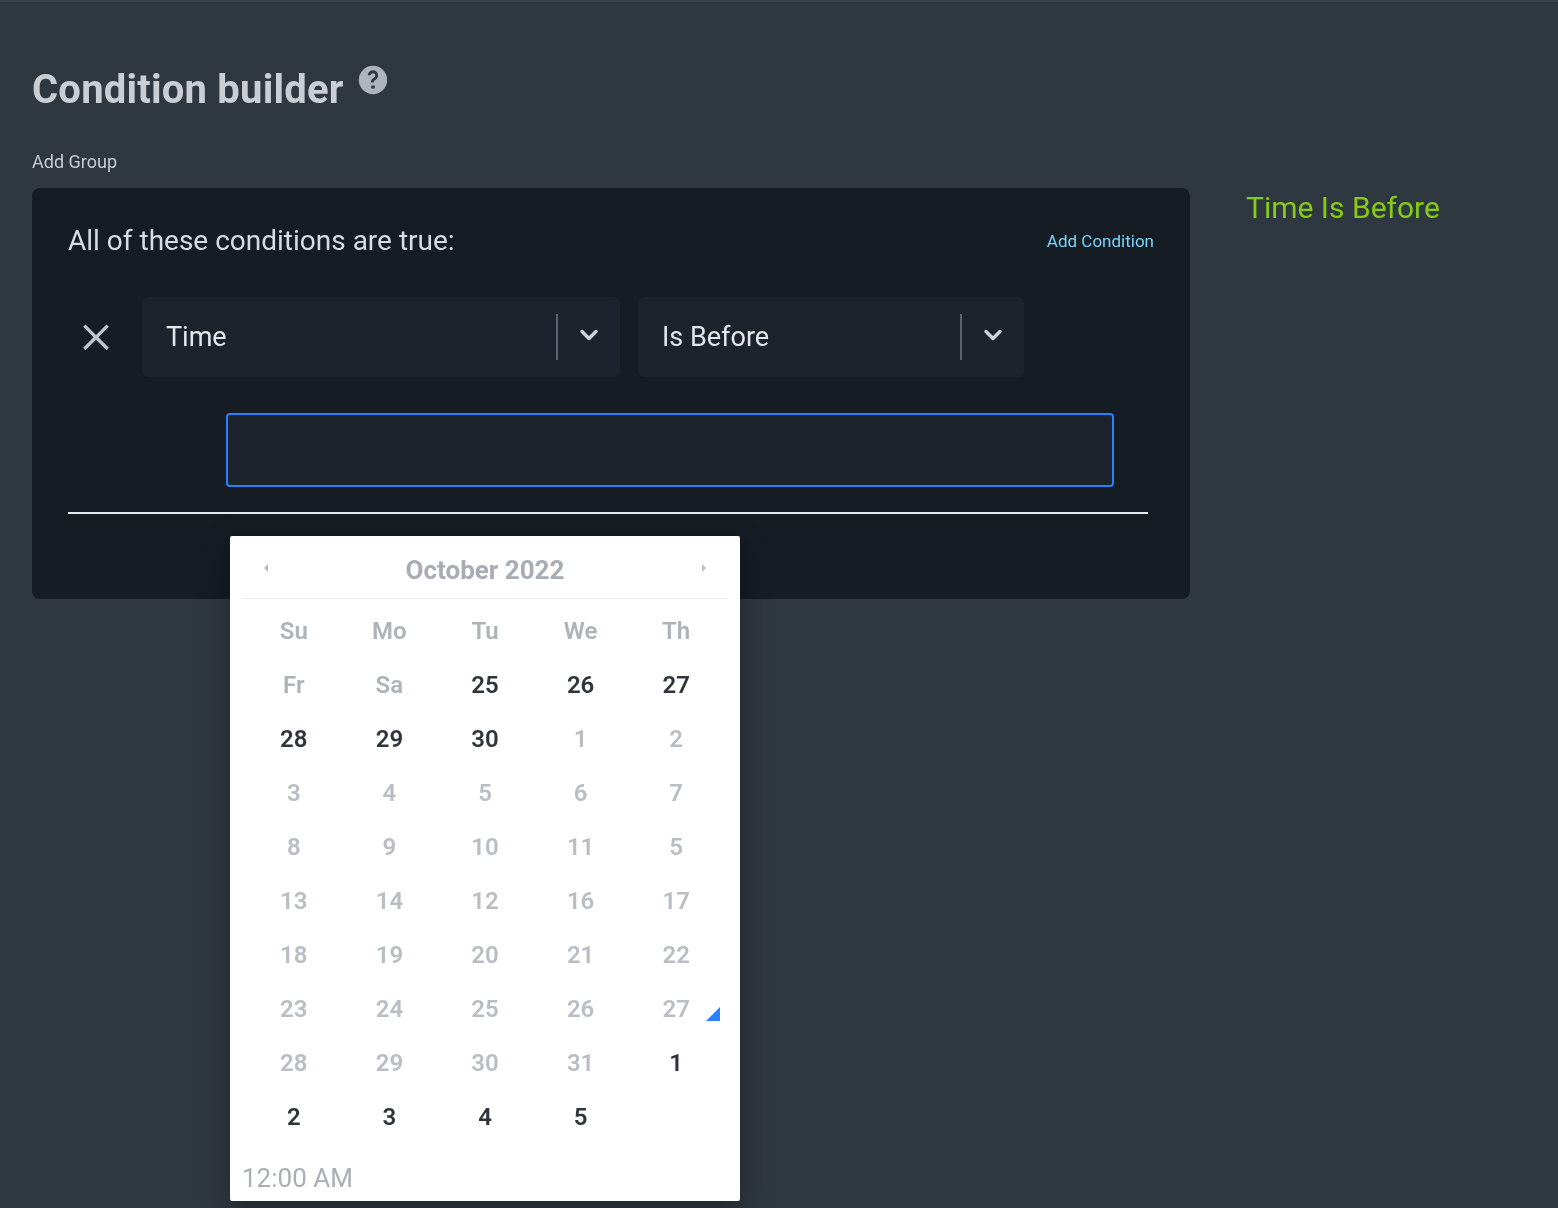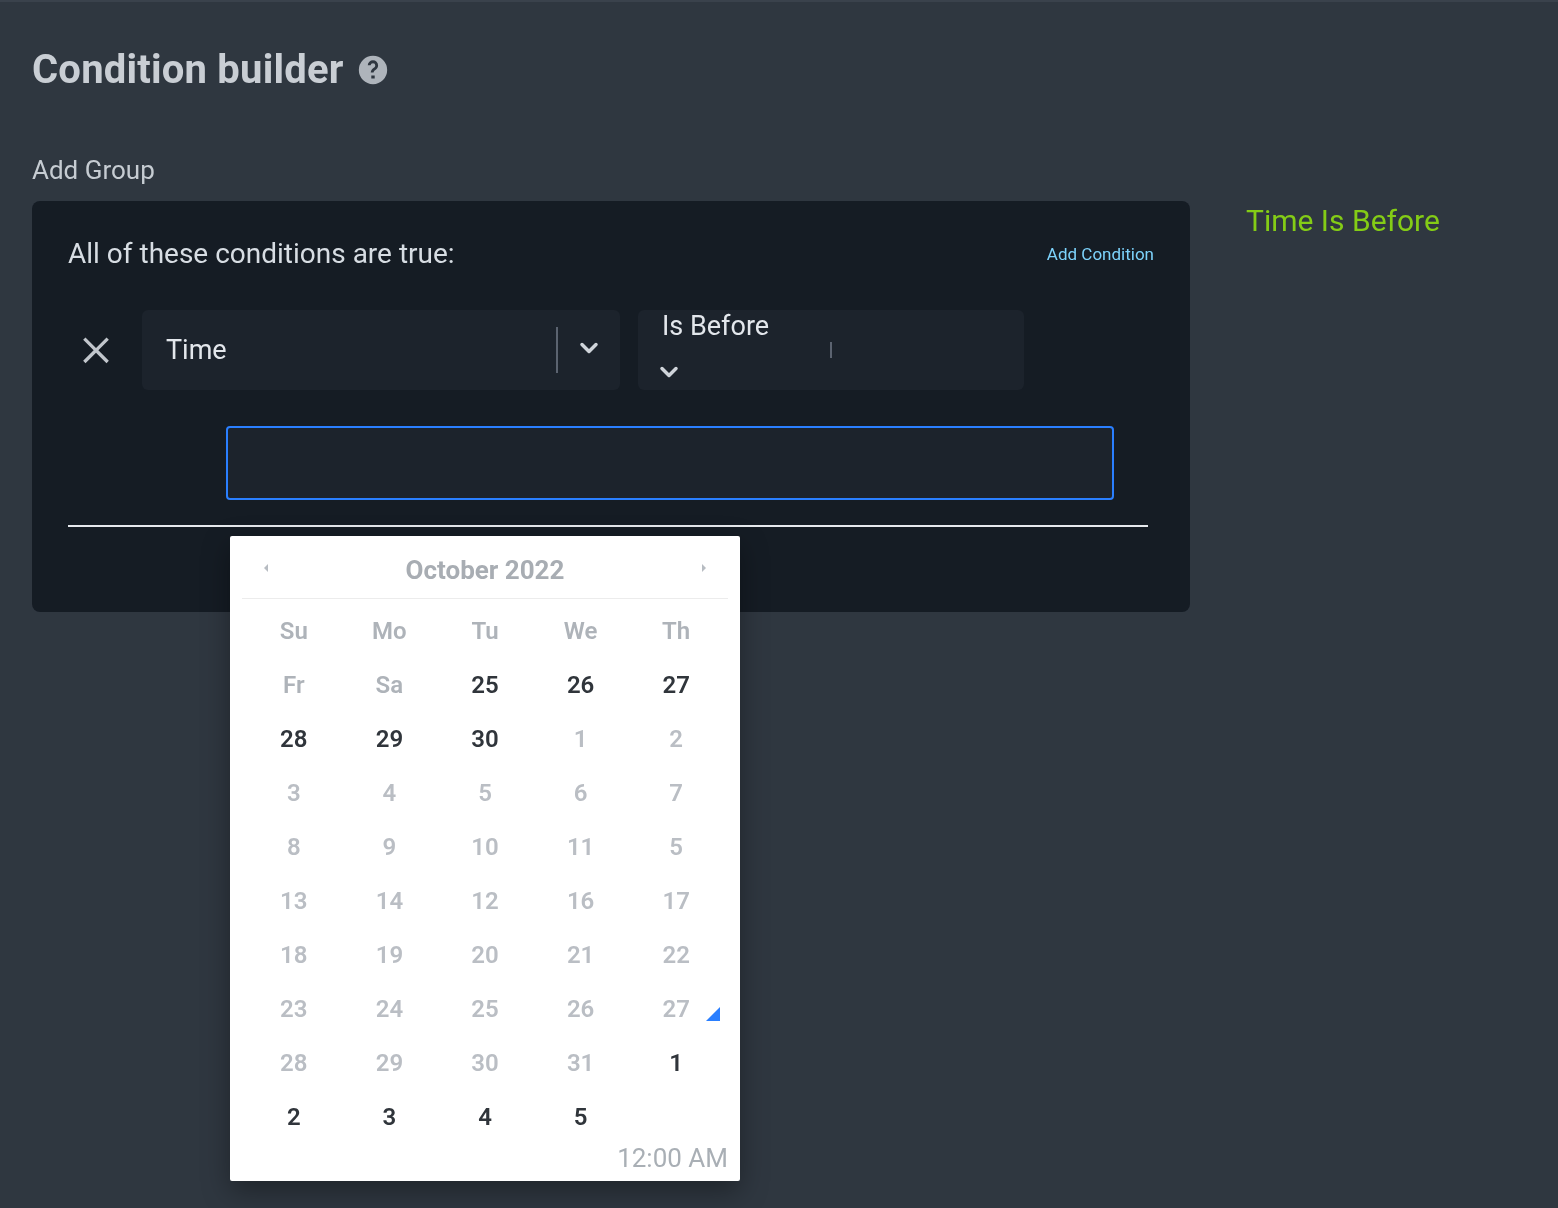--- a/index.html
+++ b/index.html
@@ -36,28 +36,29 @@
   .title-row{
     display:flex;
     align-items:center;
     gap:12px;
   }
   .title{
     font-size:40px;
     font-weight:700;
     color:#c9ced4;
     letter-spacing:.2px;
+    margin-top:20px;
   }
   .help-icon{
     width:34px;height:34px;color:#aeb4bb;flex:0 0 auto;
   }
 
   .add-group{
-    margin-top:62px;
-    font-size:26px;
+    margin-top:38px;
+    font-size:18px;
     color:#c6ccd2;
   }
 
   .cols{
     display:flex;
     align-items:flex-start;
     gap:56px;
     margin-top:16px;
   }
 
@@ -98,21 +99,21 @@
     display:flex;align-items:stretch;background:var(--panel2);border-radius:6px;height:80px;overflow:hidden;
   }
   .picker .label{
     display:flex;align-items:center;padding:0 24px;font-size:27px;color:#e3e7ec;
   }
   .picker .sep{width:2px;background:#5b6370;align-self:center;height:46px;}
   .picker .caret{width:62px;display:flex;align-items:center;justify-content:center;color:#cfd4da;}
   .picker .caret svg{width:28px;height:28px;}
   .picker.variable{width:478px;}
   .picker.variable .label{flex:1;}
-  .picker.operator{width:386px;flex-direction:column;}
+  .picker.operator{width:386px;}
   .picker.operator .label{flex:1;}
 
   .value-row{
     margin-top:36px;
     margin-left:158px; 
   }
   .value-input{
     width:888px;height:74px;border:2px solid var(--focus);background:var(--panel2);border-radius:4px;
   }
 
@@ -146,21 +147,21 @@
   }
   .dow{color:#aeb3b9;}
   .day{position:relative;color:var(--cal-muted);cursor:pointer;}
   .day.in{color:var(--cal-muted);}      
   .day.dark{color:var(--cal-dark);}     
   .day .corner{
     position:absolute;right:4px;bottom:2px;width:0;height:0;border-style:solid;border-width:0 0 14px 14px;border-color:transparent transparent var(--focus) transparent;
   }
 
   .cal-time{
-    text-align:right;font-size:26px;color:#a9afb5;margin-top:4px;
+    text-align:left;font-size:26px;color:#a9afb5;margin-top:24px;
   }
 </style>
 </head>
 <body>
 
 <div class="topline"></div>
 
 <div class="page">
   <div class="title-row">
     <div class="title">Condition builder</div>

